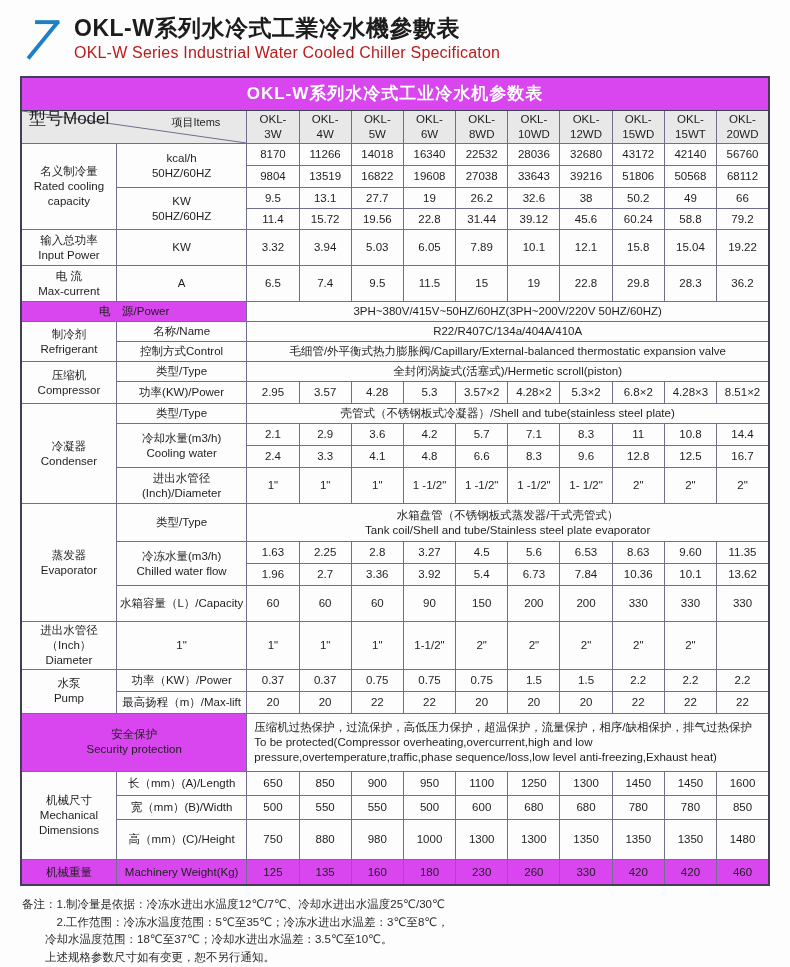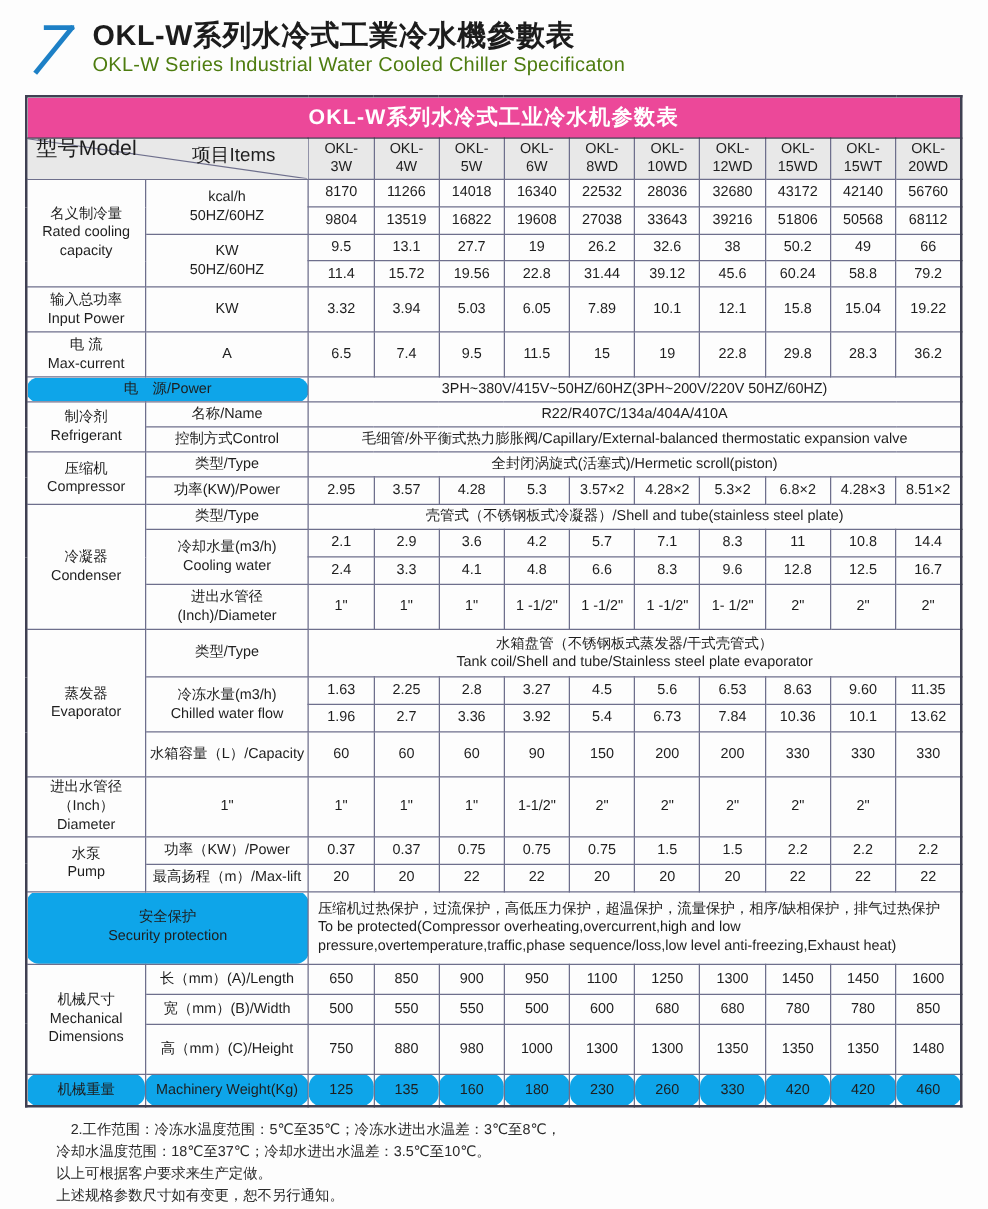--- a/index.html
+++ b/index.html
@@ -6,39 +6,39 @@
   body{
     width:790px;min-height:967px;background:#fdfdfd;
     font-family:"Liberation Sans","DejaVu Sans",sans-serif;color:#222;
   }
   .page{position:relative;width:790px;}
   
   .page-header{padding:8px 0 0 16px;display:flex;align-items:flex-end;}
   .logo{width:52px;height:52px;flex:0 0 auto;margin-top:2px;}
   .titles{margin-left:6px;}
   .title-zh{font-size:23px;font-weight:bold;color:#1c1c1c;line-height:1.15;letter-spacing:0.5px;}
-  .title-en{font-size:16px;color:#4d7c0f;margin-top:3px;letter-spacing:0.2px;}
+  .title-en{font-size:16px;color:#b91c1c;margin-top:3px;letter-spacing:0.2px;}
   
   .tbl-wrap{margin:14px 0 0 20px;}
   table{border-collapse:collapse;table-layout:fixed;width:750px;border:2px solid #3f4052;}
   td{
     border:1px solid #6e6f8c;text-align:center;vertical-align:middle;
     white-space:pre-line;font-size:11.5px;line-height:1.3;color:#1e1e1e;padding:1px 2px;
     overflow:hidden;
   }
   td.tbl-title{
-    background:#ec4899;color:#fff;font-size:17px;font-weight:bold;
+    background:#d946ef;color:#fff;font-size:17px;font-weight:bold;
     height:30px;letter-spacing:1px;border-bottom:1px solid #3f4052;
   }
   td.hdr{background:#e8e8e8;font-size:11.5px;}
   td.corner{background:#e8e8e8;position:relative;padding:0;}
   .corner svg{position:absolute;left:0;top:0;width:100%;height:100%;}
   .corner .c-model{position:absolute;left:7px;bottom:13px;font-size:17px;}
-  .corner .c-items{position:absolute;right:26px;top:4px;font-size:15px;}
-  td.gray{background:#0ea5e9;border-radius:10px;}
+  .corner .c-items{position:absolute;right:26px;top:4px;font-size:11px;}
+  td.gray{background:#d946ef;}
   td.sval{padding:1px 4px;}
   td.sval.left{text-align:left;padding-left:7px;}
   
   .notes{margin:10px 0 0 22px;font-size:11.5px;line-height:17.5px;color:#2a2a2a;}
   .notes div{white-space:pre-wrap;}
 </style>
 </head>
 <body>
 
 <div class="page">
@@ -412,19 +412,19 @@
             <td class="val gray">330</td>
             <td class="val gray">420</td>
             <td class="val gray">420</td>
             <td class="val gray">460</td>
           </tr>
         </tbody>
       </table>
   </div>
 
   <div class="notes">
+      <div class="zh">备注：1.制冷量是依据：冷冻水进出水温度12℃/7℃、冷却水进出水温度25℃/30℃</div>
       <div class="zh">　　　2.工作范围：冷冻水温度范围：5℃至35℃；冷冻水进出水温差：3℃至8℃，</div>
       <div class="zh">　　冷却水温度范围：18℃至37℃；冷却水进出水温差：3.5℃至10℃。</div>
-      <div class="zh">　　以上可根据客户要求来生产定做。</div>
       <div class="zh">　　上述规格参数尺寸如有变更，恕不另行通知。</div>
     </div>
 
 </div>
 
 </body></html>

